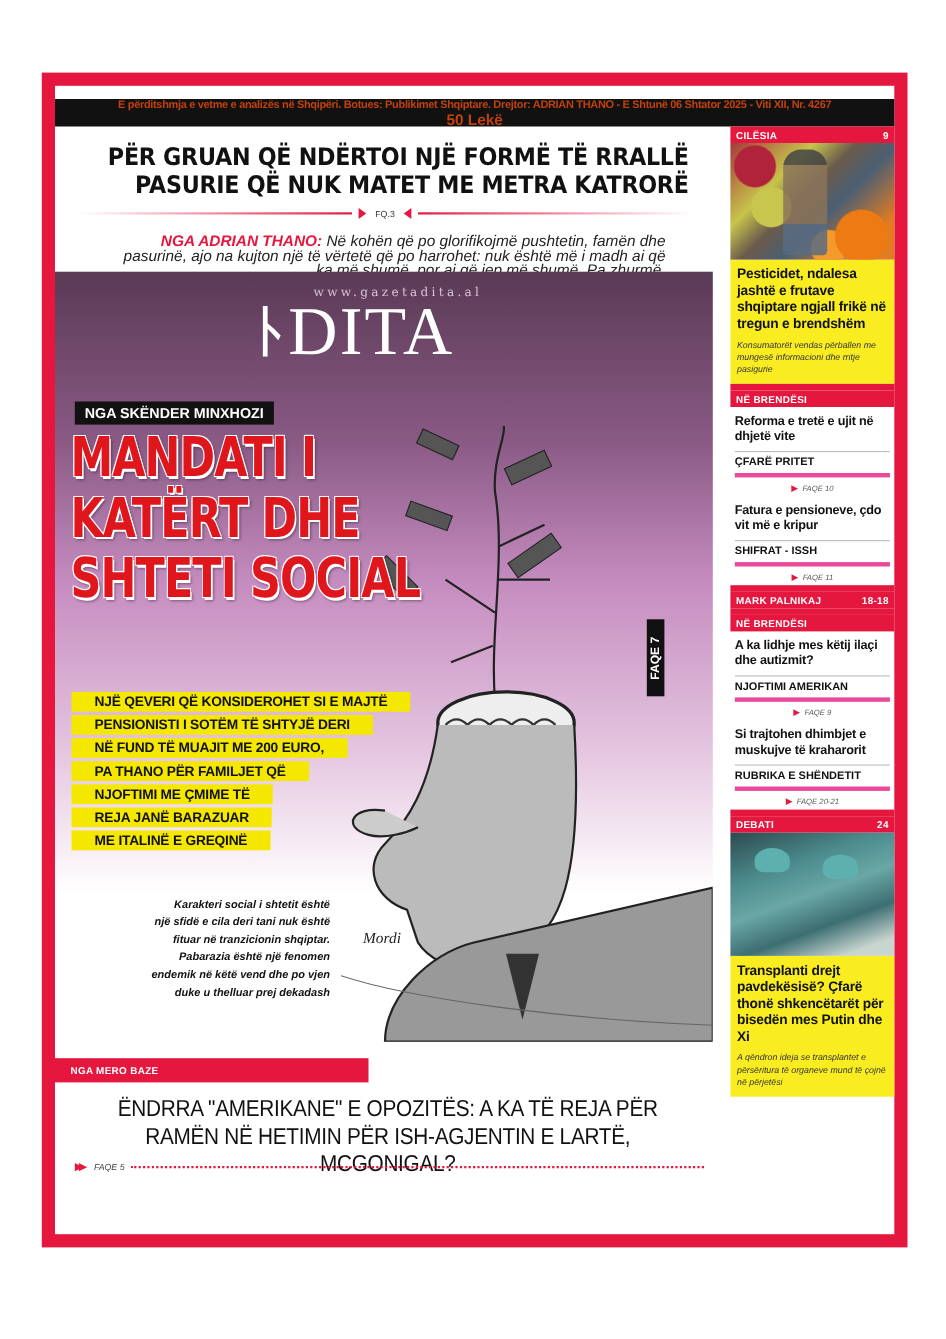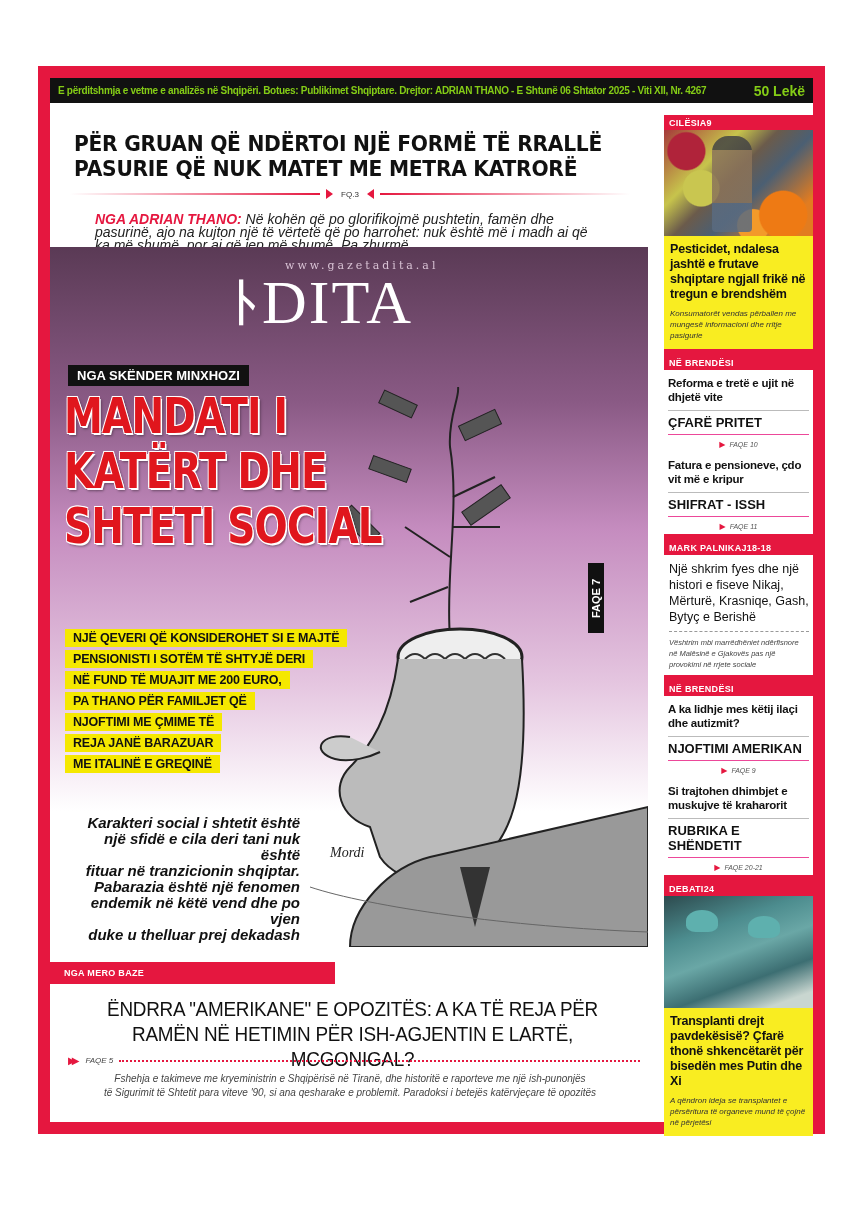--- a/index.html
+++ b/index.html
@@ -3,78 +3,78 @@
 <meta charset="utf-8">
 <style>
   * { box-sizing: border-box; margin: 0; padding: 0; }
   html, body { width: 860px; height: 1217px; background: #ffffff; overflow: hidden; }
   body { position: relative; font-family: "Liberation Sans", sans-serif; }
 
   .frame { position: absolute; left: 38px; top: 66px; width: 787px; height: 1068px; background: #e5173f; }
   .inner { position: absolute; left: 12px; top: 12px; width: 763px; height: 1044px; background: #ffffff; }
 
   
-  .topbar { position: absolute; left: 0; top: 0; width: 763px; height: 25px; background: #111; color: #84cc16; display: flex; align-items: center; padding: 0 8px; }
+  .topbar { position: absolute; left: 0; top: 12px; width: 763px; height: 25px; background: #111; color: #c2410c; display: flex; align-items: center; padding: 0 8px; flex-direction: column; }
   .topbar .info { font-size: 10px; font-weight: bold; letter-spacing: -0.3px; flex: 1; white-space: nowrap; }
   .topbar .price { font-size: 14px; font-weight: bold; }
 
   
-  .lead { position: absolute; left: 0; top: 25px; width: 600px; height: 150px; text-align: left; }
+  .lead { position: absolute; left: 0; top: 25px; width: 600px; height: 150px; text-align: right; }
   .lead h1 { margin-top: 28px; font-size: 22px; font-weight: 900; line-height: 25px; color: #111; letter-spacing: -0.3px; font-family: "DejaVu Sans", sans-serif; transform: scaleX(0.92); }
   .lead .rule { position: relative; margin: 6px auto 12px; width: 560px; height: 14px; display: flex; align-items: center; justify-content: center; }
   .lead .rule .line { flex: 1; height: 2px; background: linear-gradient(90deg, rgba(229,23,63,0), #e5173f); }
   .lead .rule .line.r { background: linear-gradient(90deg, #e5173f, rgba(229,23,63,0)); }
   .lead .rule .tri-r { width: 0; height: 0; border-top: 5px solid transparent; border-bottom: 5px solid transparent; border-left: 7px solid #e5173f; margin: 0 8px 0 6px; }
   .lead .rule .tri-l { width: 0; height: 0; border-top: 5px solid transparent; border-bottom: 5px solid transparent; border-right: 7px solid #e5173f; margin: 0 6px 0 8px; }
   .lead .rule .fq { font-size: 8px; color: #333; }
   .lead .dek { margin: 6px auto 0; width: 510px; font-size: 14px; font-style: italic; color: #222; line-height: 13px; }
   .lead .dek .by { color: #e5173f; font-weight: bold; }
 
   
   .hero { position: absolute; left: 0; top: 169px; width: 598px; height: 705px; background: linear-gradient(180deg, #5a3a55 0%, #8a5a85 22%, #c58cbf 40%, #e5c6e0 62%, #ffffff 80%); overflow: hidden; }
   .hero .site { position: absolute; left: 235px; top: 12px; font-family: "DejaVu Serif", serif; font-size: 11px; letter-spacing: 3px; color: #d9c3d5; }
   .hero .logo { position: absolute; left: 180px; top: 20px; font-family: "Liberation Serif", serif; font-size: 62px; color: #fff; letter-spacing: 2px; }
   .hero .logo .sword { font-size: 56px; margin-right: 2px; }
   .hero .byline { position: absolute; left: 18px; top: 118px; background: #111; color: #fff; font-weight: bold; font-size: 13px; padding: 3px 9px; }
   .hero .big { position: absolute; left: 14px; top: 142px; font-family: "DejaVu Sans", sans-serif; font-weight: 900; font-size: 50px; line-height: 55px; color: #e0161d; letter-spacing: -1px; transform: scaleX(0.78); transform-origin: left top; text-shadow: 2px 2px 0 #fff, -1px -1px 0 #fff, 1px -1px 0 #fff, -1px 1px 0 #fff, 3px 3px 3px rgba(0,0,0,0.4); }
   .hero .big span { display: block; }
   .hero .quote { position: absolute; left: 15px; top: 382px; }
-  .hero .quote span { display: table; background: #f5e800; font-weight: bold; font-size: 12.5px; color: #111; padding: 2px 8px; margin-bottom: 3px; letter-spacing: -0.2px; }
-  .hero .sub { position: absolute; left: 30px; top: 568px; width: 220px; text-align: right; font-size: 15px; font-weight: bold; font-style: italic; line-height: 16px; color: #111; }
+  .hero .quote span { display: table; background: #f5e800; font-weight: bold; font-size: 12.5px; color: #111; padding: 2px 21px; margin-bottom: 3px; letter-spacing: -0.2px; }
+  .hero .sub { position: absolute; left: 30px; top: 568px; width: 220px; text-align: right; font-size: 10px; font-weight: bold; font-style: italic; line-height: 16px; color: #111; }
   .hero .faqe7 { position: absolute; left: 538px; top: 316px; width: 16px; height: 70px; background: #111; color: #fff; font-size: 11px; font-weight: bold; writing-mode: vertical-rl; transform: rotate(180deg); display: flex; align-items: center; justify-content: center; }
   .hero .cartoon { position: absolute; left: 260px; top: 140px; width: 338px; height: 560px; }
 
   
   .bottom { position: absolute; left: 0; top: 874px; width: 600px; height: 170px; }
   .bottom .tag { position: absolute; left: 0; top: 10px; width: 285px; height: 22px; background: #e5173f; color: #fff; font-weight: bold; font-size: 9px; padding: 6px 0 0 14px; letter-spacing: 0.3px; }
   .bottom h2 { position: absolute; left: 10px; top: 44px; width: 585px; text-align: center; font-family: "Liberation Sans", sans-serif; font-weight: normal; font-size: 21px; line-height: 25px; color: #111; transform: scaleX(0.9); transform-origin: center top; letter-spacing: -0.3px; }
   .bottom .faqe { position: absolute; left: 18px; top: 103px; width: 572px; display: flex; align-items: center; }
   .bottom .faqe .arr { color: #e5173f; font-size: 10px; letter-spacing: -4px; margin-right: 10px; }
   .bottom .faqe .lbl { font-size: 8px; font-style: italic; color: #444; margin-right: 6px; }
   .bottom .faqe .dots { flex: 1; border-bottom: 2px dotted #e5173f; height: 1px; }
   .bottom .txt { position: absolute; left: 20px; top: 120px; width: 560px; text-align: center; font-size: 10px; font-style: italic; color: #444; line-height: 14px; }
 
   
   .side { position: absolute; left: 614px; top: 37px; width: 149px; }
-  .sec-head { height: 15px; background: #e5173f; color: #fff; font-weight: bold; font-size: 9px; display: flex; align-items: center; padding: 0 5px; letter-spacing: 0.3px; }
+  .sec-head { height: 15px; background: #e5173f; color: #fff; font-weight: bold; font-size: 9px; display: flex; justify-content: space-between; align-items: center; padding: 0 5px; letter-spacing: 0.3px; }
   .photo-fruit { height: 106px; background:
       radial-gradient(circle at 15% 20%, #b0233a 0 12%, transparent 13%),
       radial-gradient(circle at 25% 55%, #c9c650 0 14%, transparent 15%),
       radial-gradient(circle at 80% 80%, #ee7a14 0 16%, transparent 17%),
       radial-gradient(circle at 60% 90%, #f39a2a 0 12%, transparent 13%),
       linear-gradient(135deg, #a53a3a 0%, #c7c44c 30%, #6b5b4b 45%, #4b5f73 60%, #e27c20 85%); position: relative; }
   .photo-fruit .person { position: absolute; left: 48px; top: 6px; width: 40px; height: 96px; background: linear-gradient(180deg, #444 0 15%, #8a735a 15% 70%, #5a6b80 70%); border-radius: 16px 16px 4px 4px; opacity: 0.85; }
   .photo-surgery { height: 112px; background: linear-gradient(160deg, #2d4a4e 0%, #4c8c8e 30%, #6aa7a6 50%, #3c6e72 70%, #c9d6d0 90%); position: relative; }
   .photo-surgery .cap { position: absolute; width: 32px; height: 22px; border-radius: 50% 50% 30% 30%; background: #5eb0ae; }
   .yellow-box { background: #f9ed21; padding: 6px 5px 8px 6px; }
   .yellow-box .t { font-weight: bold; font-size: 12.5px; line-height: 15px; color: #111; letter-spacing: -0.2px; }
   .yellow-box .s { font-size: 8px; font-style: italic; color: #333; line-height: 11px; margin-top: 6px; }
   .brief { padding: 6px 4px 0 4px; }
   .brief .t { font-weight: bold; font-size: 11.5px; line-height: 14px; color: #111; letter-spacing: -0.2px; }
-  .brief .cat { margin-top: 6px; border-top: 1px solid #bbb; border-bottom: 1px solid #ec4899; font-size: 13px; font-weight: bold; color: #111; padding: 4px 0; }
+  .brief .cat { margin-top: 6px; border-top: 1px solid #bbb; border-bottom: 4px solid #ec4899; font-size: 10px; font-weight: bold; color: #111; padding: 4px 0; }
   .brief .pg { text-align: center; font-size: 7px; font-style: italic; color: #555; padding: 5px 0 3px; }
   .brief .pg .tri { color: #e5173f; font-style: normal; font-size: 8px; margin-right: 4px; }
   .essay { padding: 6px 4px 5px 5px; }
   .essay .t { font-size: 12.5px; line-height: 16px; color: #111; }
   .essay .s { margin-top: 6px; border-top: 1px dashed #999; padding-top: 5px; font-size: 7.5px; font-style: italic; color: #444; line-height: 11px; }
   .gap { height: 6px; background: #e5173f; }
 </style>
 </head>
 <body>
 
@@ -160,24 +160,20 @@
       <div class="tag">NGA MERO BAZE</div>
       <h2>
         <span>ËNDRRA "AMERIKANE" E OPOZITËS: A KA TË REJA PËR</span><br>
         <span>RAMËN NË HETIMIN PËR ISH-AGJENTIN E LARTË, MCGONIGAL?</span>
       </h2>
       <div class="faqe">
         <span class="arr">▶▶</span>
         <span class="lbl">FAQE 5</span>
         <span class="dots"></span>
       </div>
-      <div class="txt">
-        <div>Fshehja e takimeve me kryeministrin e Shqipërisë në Tiranë, dhe historitë e raporteve me një ish-punonjës</div>
-        <div>të Sigurimit të Shtetit para viteve '90, si ana qesharake e problemit. Paradoksi i betejës katërvjeçare të opozitës</div>
-      </div>
     </div>
 
     <div class="side">
 
       <div>
         <div class="sec-head">
           <span>CILËSIA</span>
           <span>9</span>
         </div>
         <div class="photo-fruit">
@@ -205,24 +201,20 @@
           <div class="pg"><span class="tri">▶</span><span>FAQE 11</span></div>
         </div>
       </div>
       <div class="gap"></div>
 
       <div>
         <div class="sec-head">
           <span>MARK PALNIKAJ</span>
           <span>18-18</span>
         </div>
-        <div class="essay">
-          <div class="t">Një shkrim fyes dhe një histori e fiseve Nikaj, Mërturë, Krasniqe, Gash, Bytyç e Berishë</div>
-          <div class="s">Vështrim mbi marrëdhëniet ndërfisnore në Malësinë e Gjakovës pas një provokimi në rrjete sociale</div>
-        </div>
       </div>
       <div class="gap"></div>
 
       <div>
         <div class="sec-head">
           <span>NË BRENDËSI</span>
         </div>
         <div class="brief">
           <div class="t">A ka lidhje mes këtij ilaçi dhe autizmit?</div>
           <div class="cat">NJOFTIMI AMERIKAN</div>

